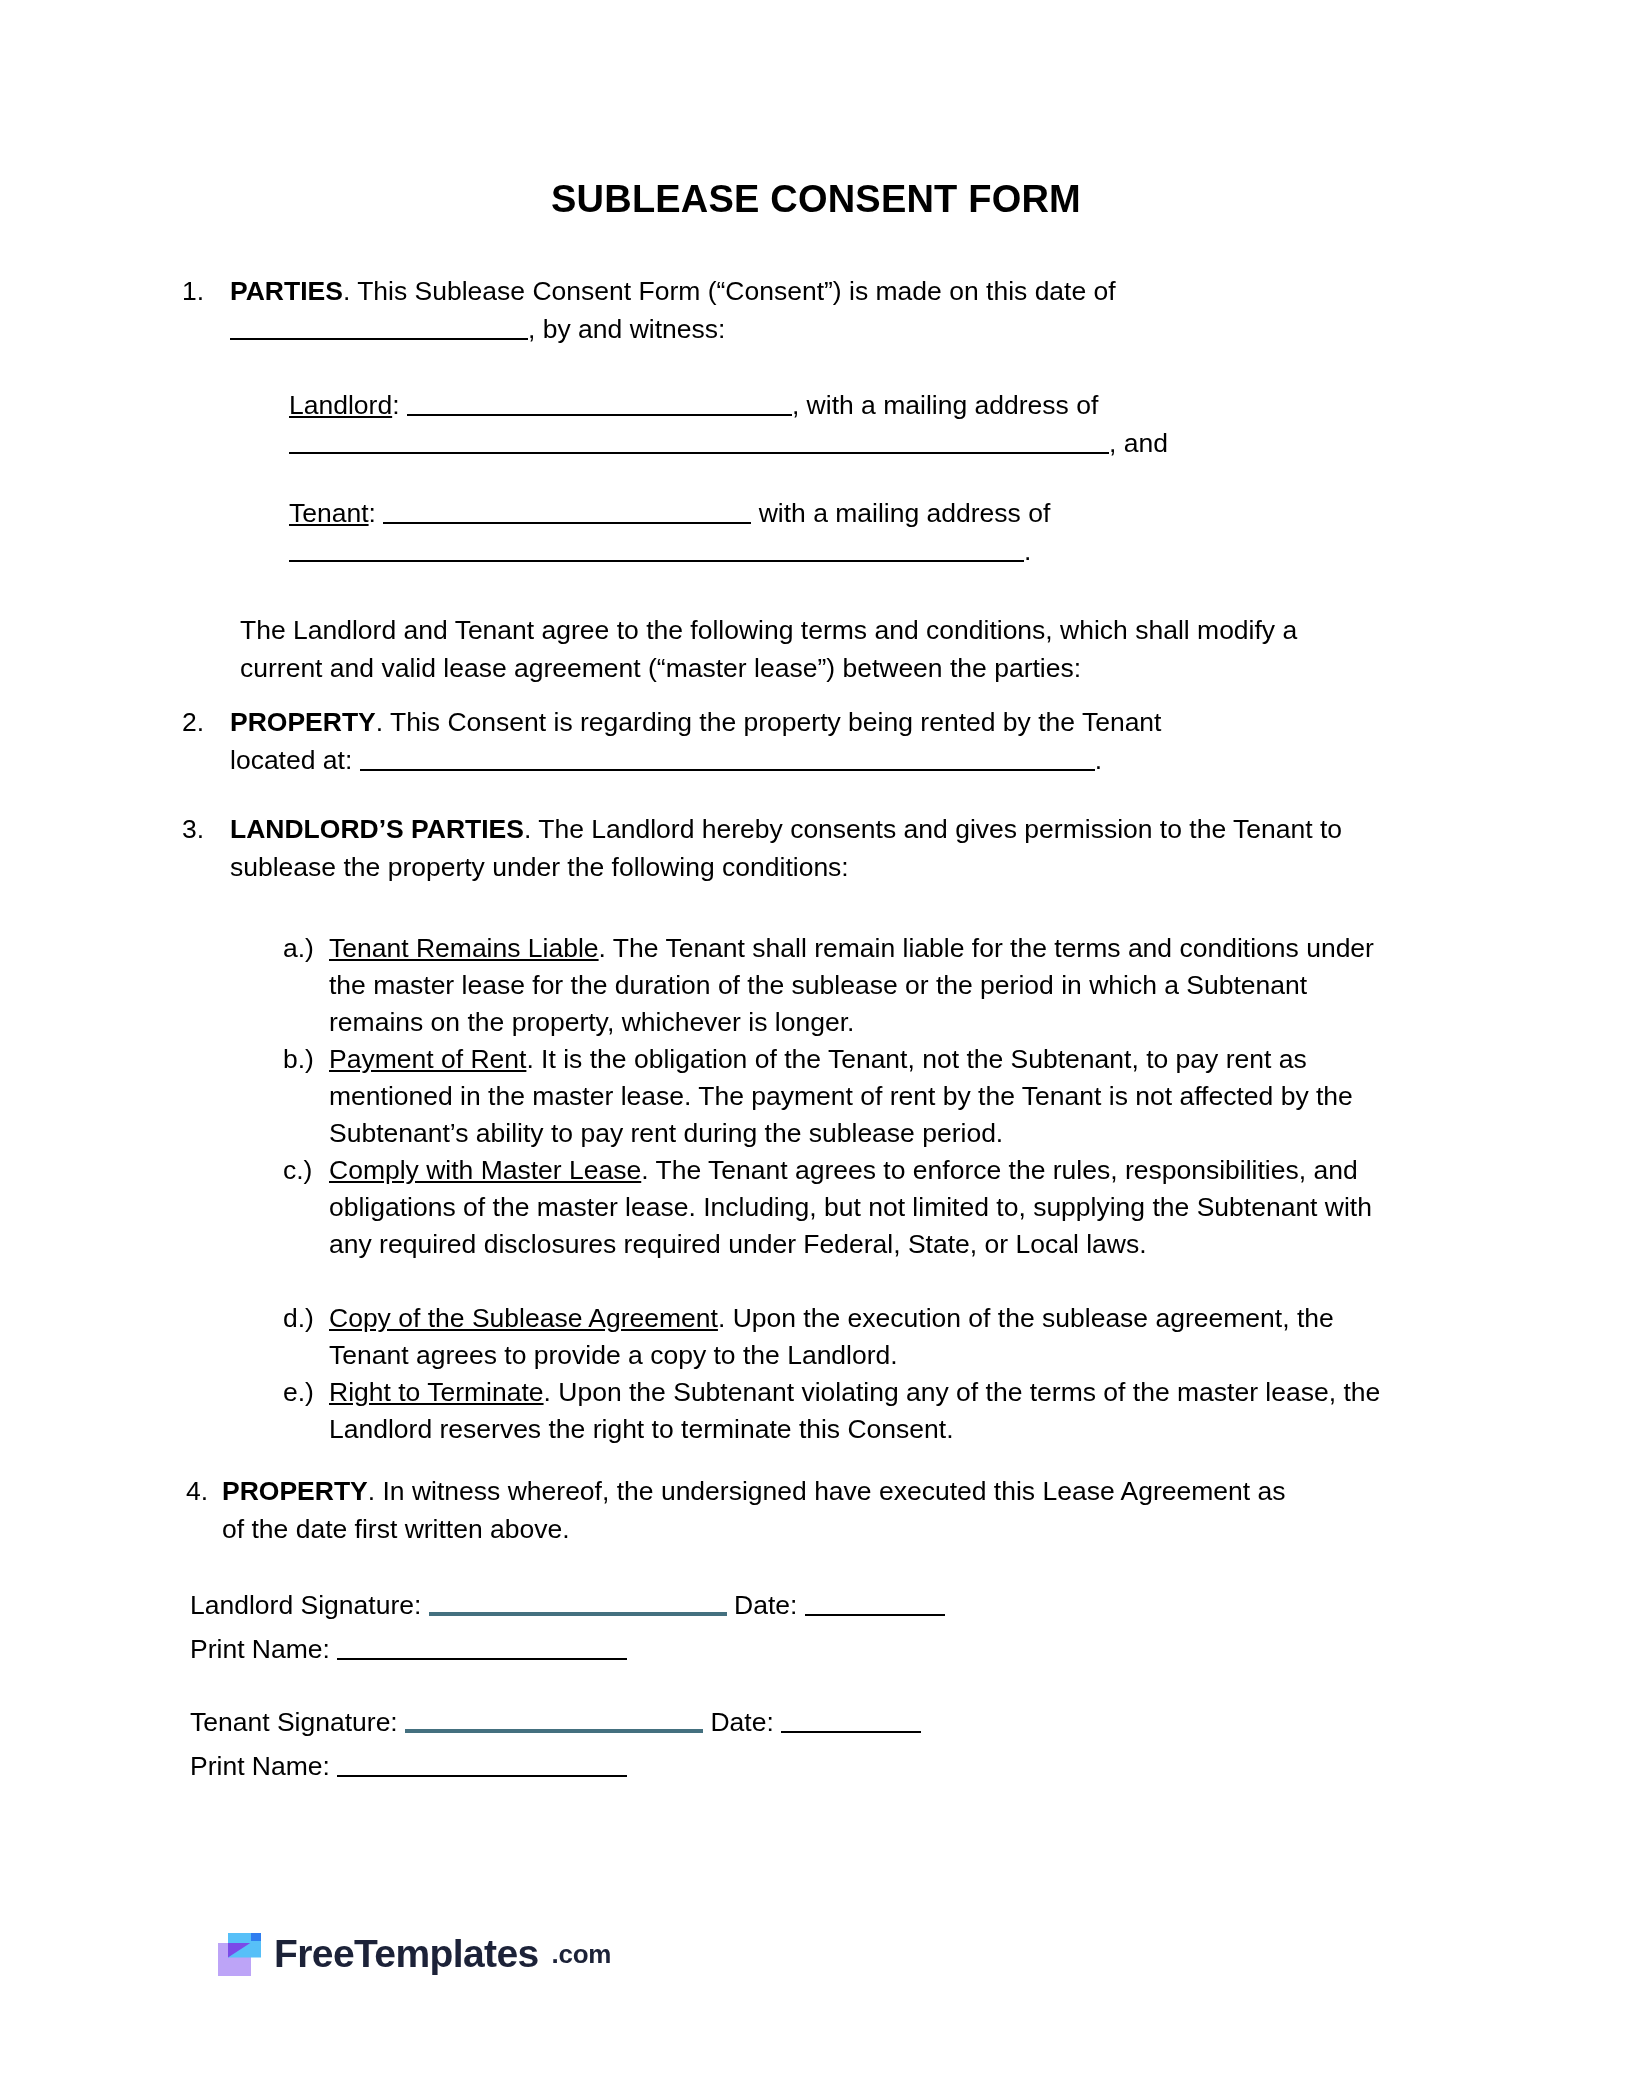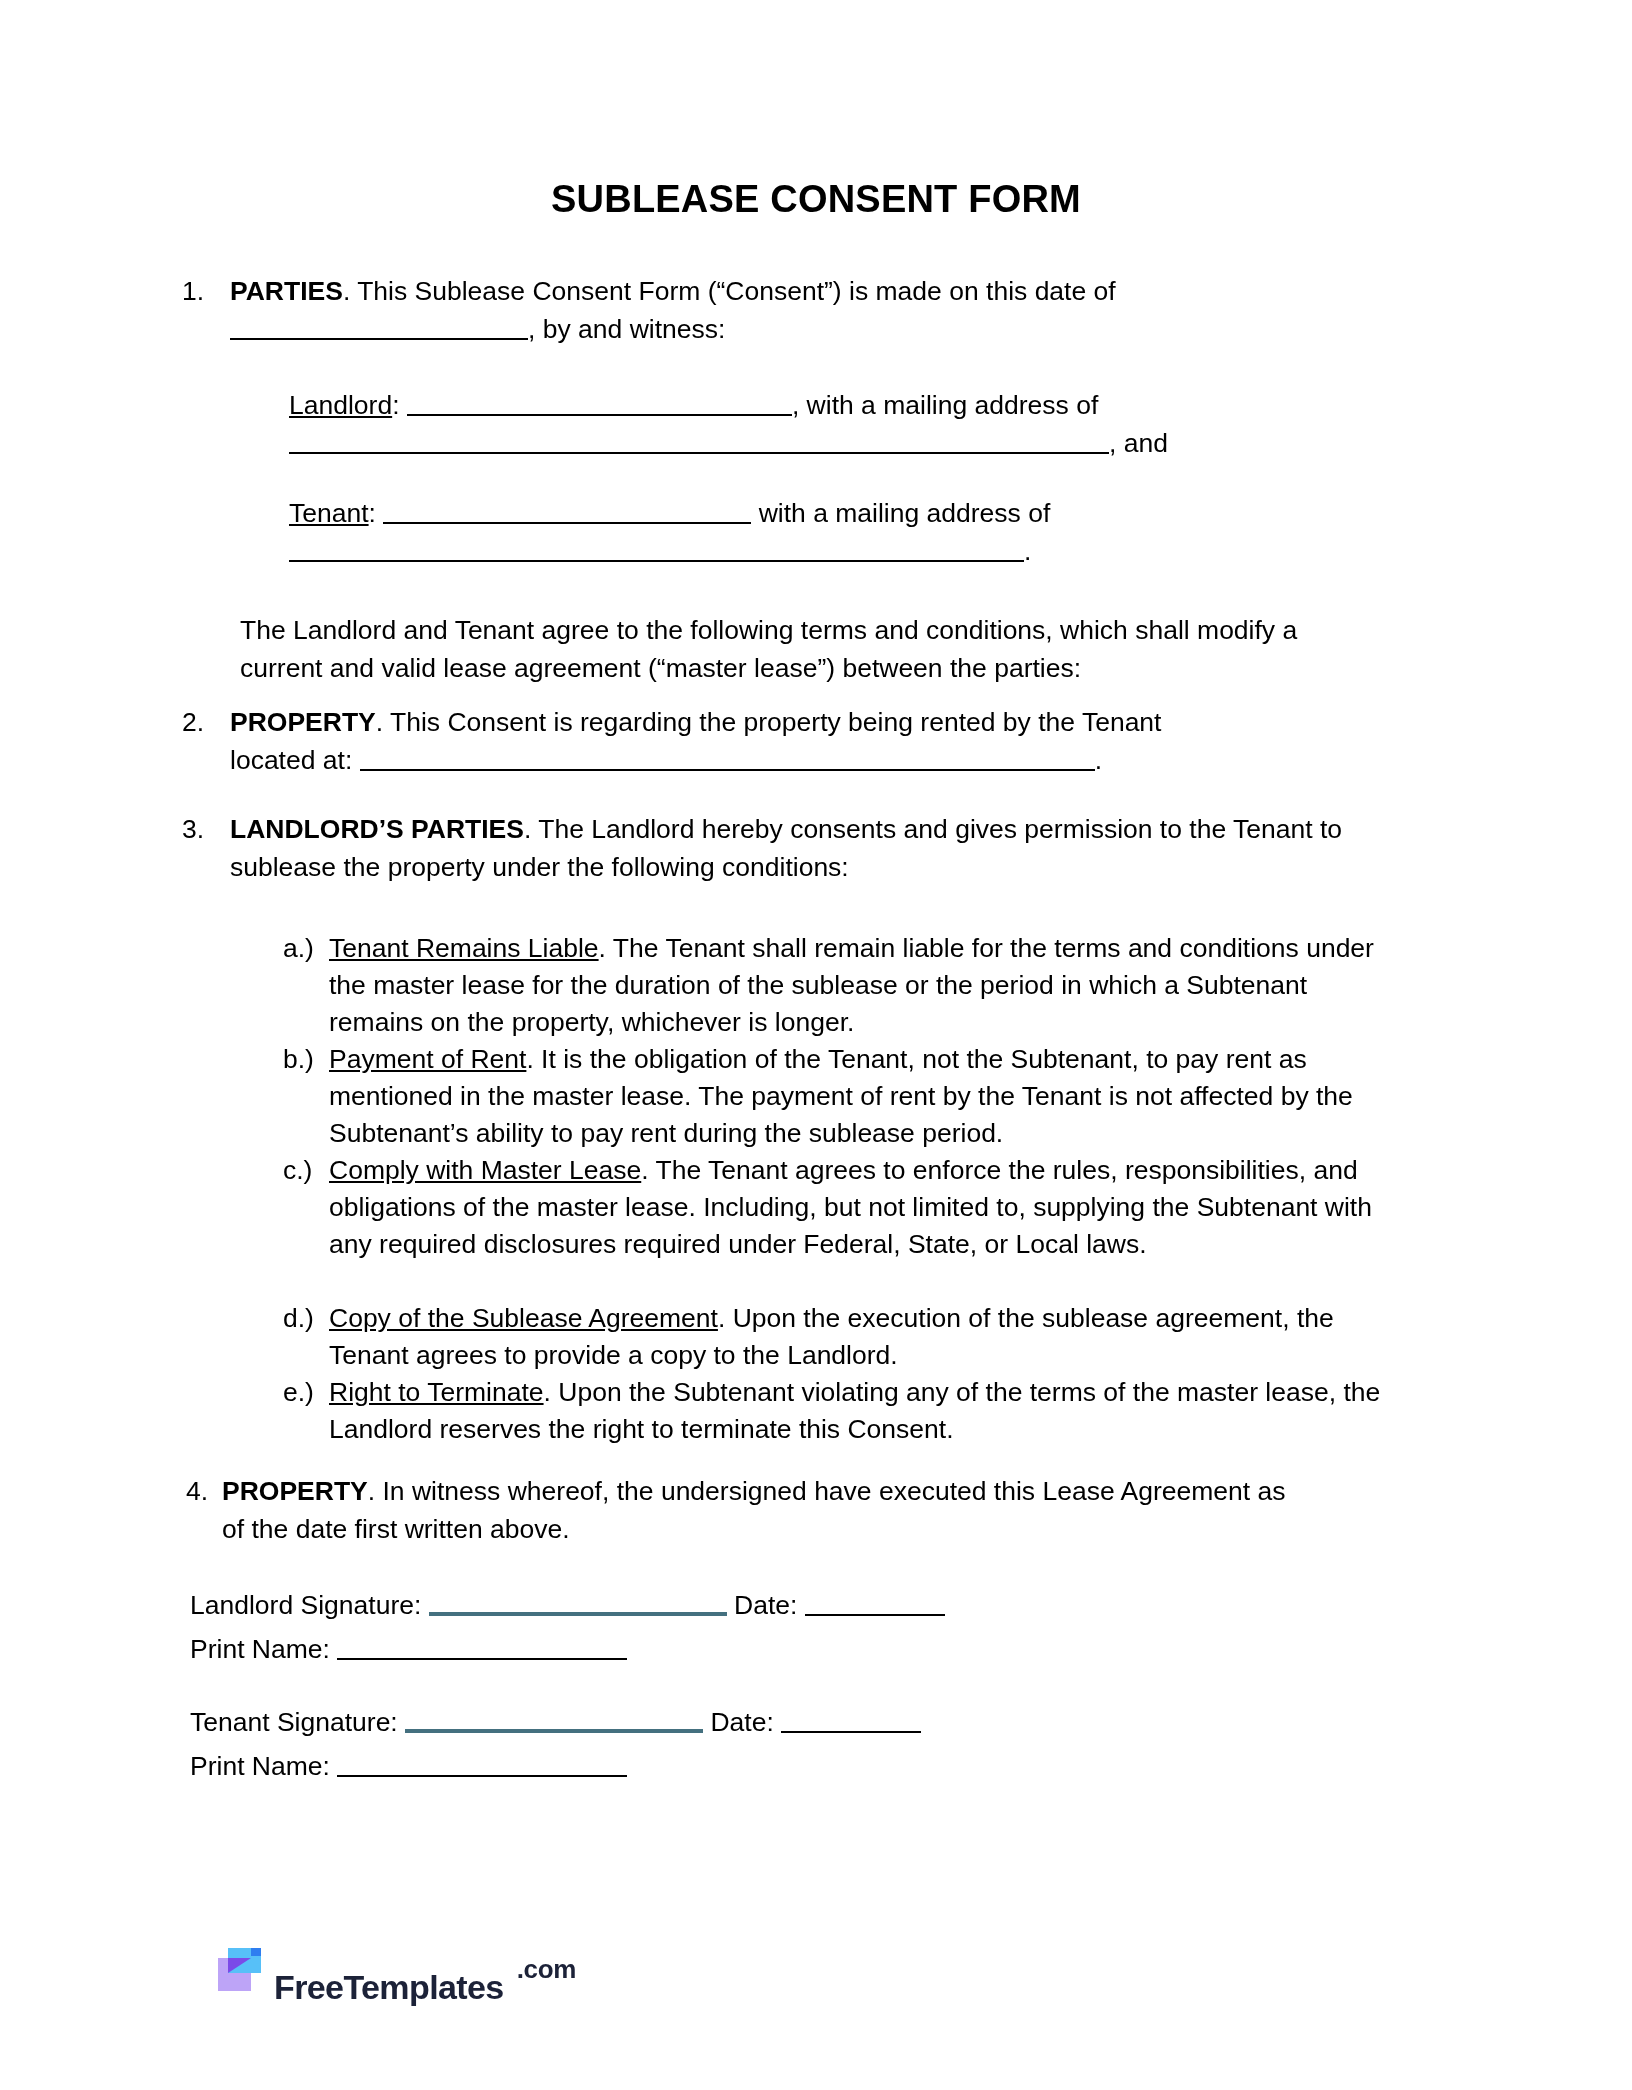--- a/index.html
+++ b/index.html
@@ -144,25 +144,24 @@
     background: #7b4ae8;
     clip-path: polygon(0 0, 100% 0, 0 100%);
   }
   .logo-tri2 {
     position: absolute;
     left: 33px; top: 0;
     width: 10px; height: 8px;
     background: #2f7ef0;
   }
   .logo-text {
-    font-size: 34px;
+    font-size: 39px;
     font-weight: bold;
     color: #1c2238;
     letter-spacing: -0.6px;
-    margin-top: 36px;
   }
   .logo-tld {
     font-size: 26px;
     font-weight: bold;
     color: #1c2238;
     letter-spacing: -0.3px;
   }
 </style>
 </head>
 <body>

